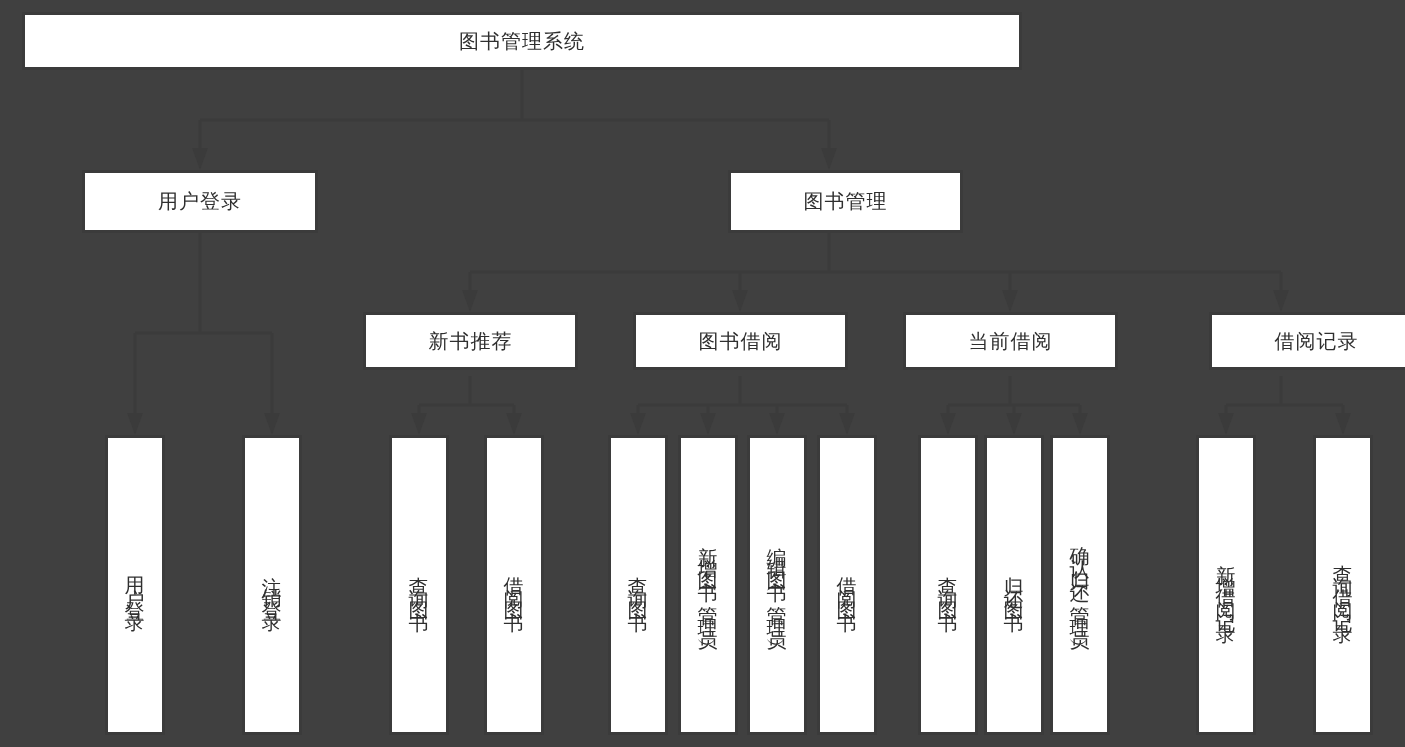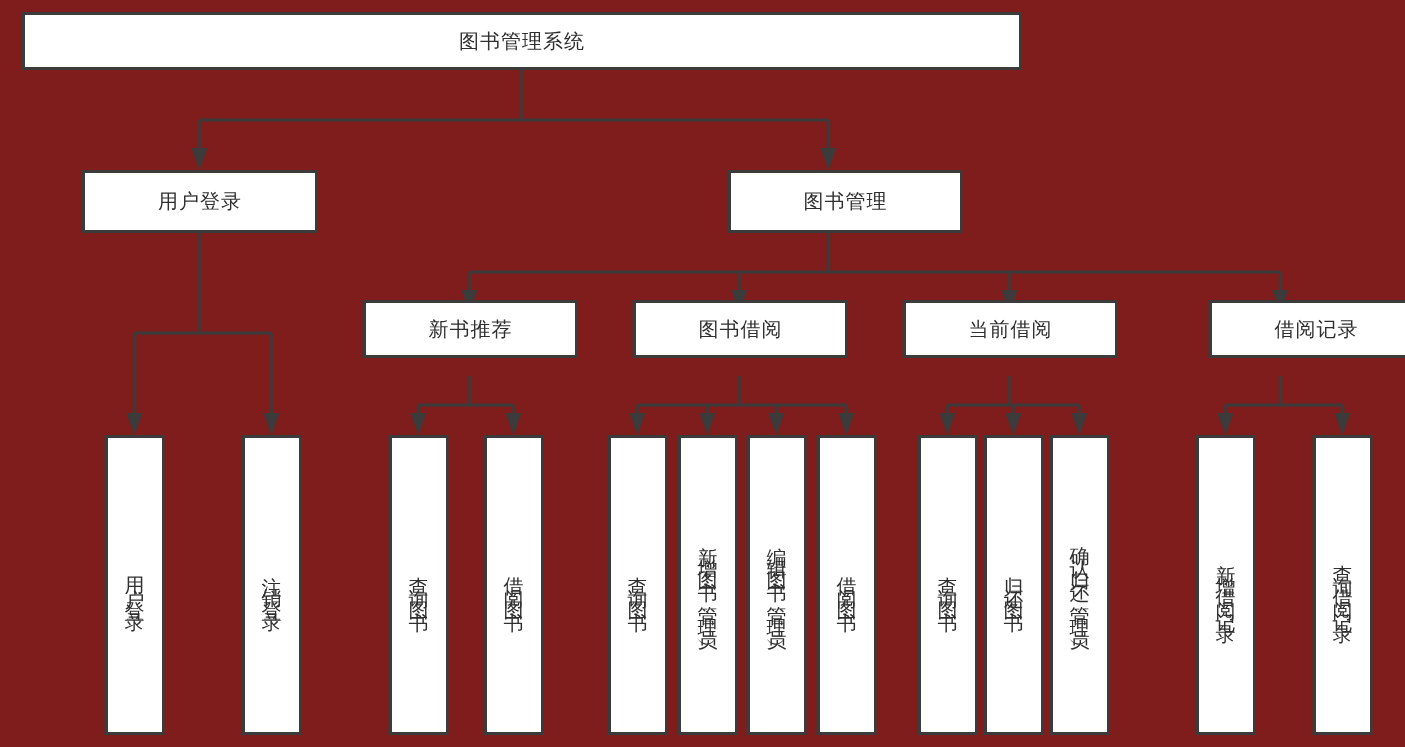--- a/index.html
+++ b/index.html
@@ -5,21 +5,21 @@
   html, body {
     margin: 0;
     padding: 0;
     background: #ffffff;
     font-family: "Liberation Sans", "DejaVu Sans", sans-serif;
   }
   #stage {
     position: relative;
     width: 1405px;
     height: 747px;
-    background: #7f1d1d;
+    background: #404040;
     overflow: hidden;
   }
   #connectors {
     position: absolute;
     left: 0;
     top: 0;
     z-index: 0;
   }
   .node {
     position: absolute;
@@ -32,21 +32,21 @@
     color: #2f2f2f;
     z-index: 1;
   }
   .node-h {
     font-size: 20px;
     letter-spacing: 1px;
     white-space: nowrap;
   }
   .node-root   { left: 22px;  top: 12px;  width: 1000px; height: 58px; }
   .node-l1     { top: 170px; height: 63px; }
-  .node-l2     { top: 300px; height: 58px; width: 215px; }
+  .node-l2     { top: 312px; height: 58px; width: 215px; }
   .leaf        { top: 435px; height: 300px; width: 60px; }
   .leaf span {
     writing-mode: vertical-rl;
     line-height: 1;
     font-size: 20px;
     letter-spacing: 12px;
     color: #2f2f2f;
   }
   #watermark {
     position: absolute;

